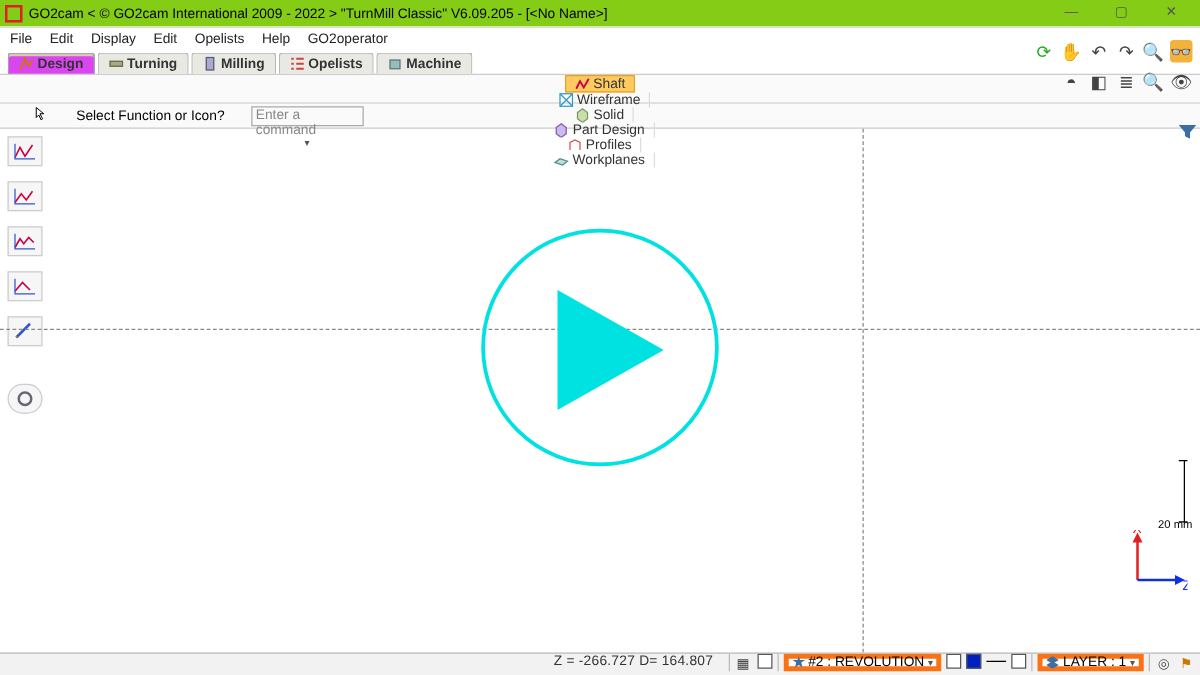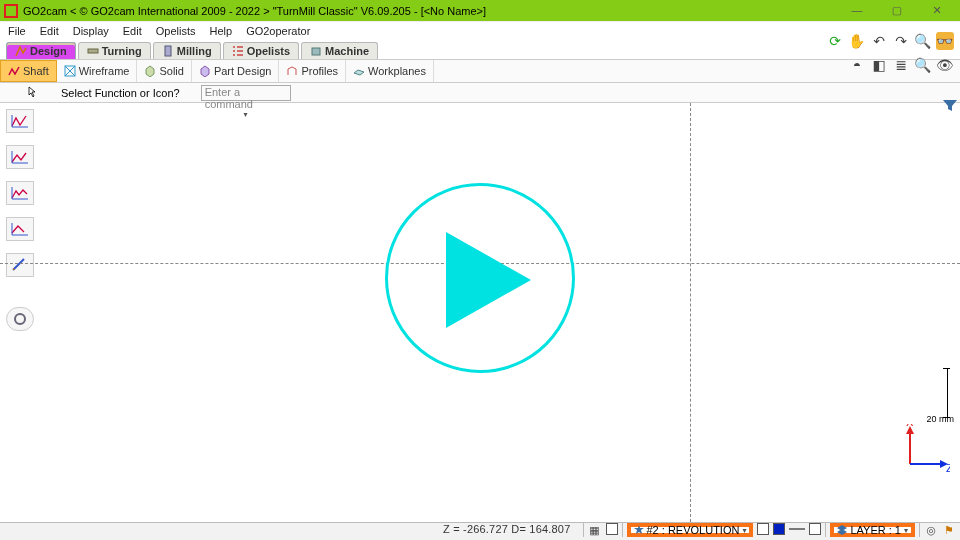--- a/index.html
+++ b/index.html
@@ -8,21 +8,21 @@
 .titlebar .app-icon{width:14px;height:14px;border:2px solid #e02020;display:inline-block;margin-right:5px;}
 .titlebar .title{flex:1;color:#000;font-size:11px;}
 .winbtns{display:flex;gap:14px;margin-right:6px;}
 .winbtn{width:26px;height:18px;text-align:center;line-height:16px;color:#555;}
 .menubar{height:18px;display:flex;gap:14px;padding:0 8px;align-items:center;}
 .menubar span{color:#222;}
 .tabbar{height:19px;display:flex;align-items:flex-end;padding-left:6px;gap:2px;background:#fff;border-bottom:0px;}
 .tab{display:flex;align-items:center;gap:3px;padding:1px 8px;border:1px solid #b8b8b8;background:#e9e9e4;border-bottom:none;border-radius:3px 3px 0 0;font-weight:bold;color:#333;height:17px;}
 .tab.active{background:#d946ef;border-color:#9aa;box-shadow:inset 0 2px 0 #d7cbb0;}
 .tab .ticon{width:12px;height:12px;}
-.subtoolbar{height:24px;display:flex;align-items:center;border-top:1px solid #ccc;border-bottom:1px solid #ccc;background:#fafafa;}
+.subtoolbar{height:24px;display:flex;align-items:center;border-top:1px solid #ccc;border-bottom:1px solid #ccc;background:#fafafa;flex-direction:column;}
 .subbtn{display:flex;align-items:center;gap:3px;padding:0 7px;height:22px;border-right:1px solid #ddd;color:#333;}
 .subbtn.active{background:#ffcb61;border:1px solid #e6a120;}
 .sicon{width:12px;height:12px;display:inline-block;}
 .promptbar{height:20px;display:flex;align-items:center;border-bottom:1px solid #ccc;background:#fafafa;padding-left:28px;gap:21px;}
 .promptbar .cursor-icon{margin-right:2px;font-size:10px;}
 .cmdselect{width:90px;height:16px;border:1px solid #aaa;font-size:10px;color:#888;padding:0 3px;display:flex;align-items:center;justify-content:space-between;flex-direction:column;}
 .righttools{position:absolute;right:6px;top:32px;display:flex;gap:4px;}
 .righttools2{position:absolute;right:6px;top:56px;display:flex;gap:4px;}
 .ricn{width:18px;height:18px;display:flex;align-items:center;justify-content:center;font-size:14px;color:#444;}
 .sidebar{position:absolute;left:0;top:103px;width:40px;display:flex;flex-direction:column;gap:12px;padding:6px;}

